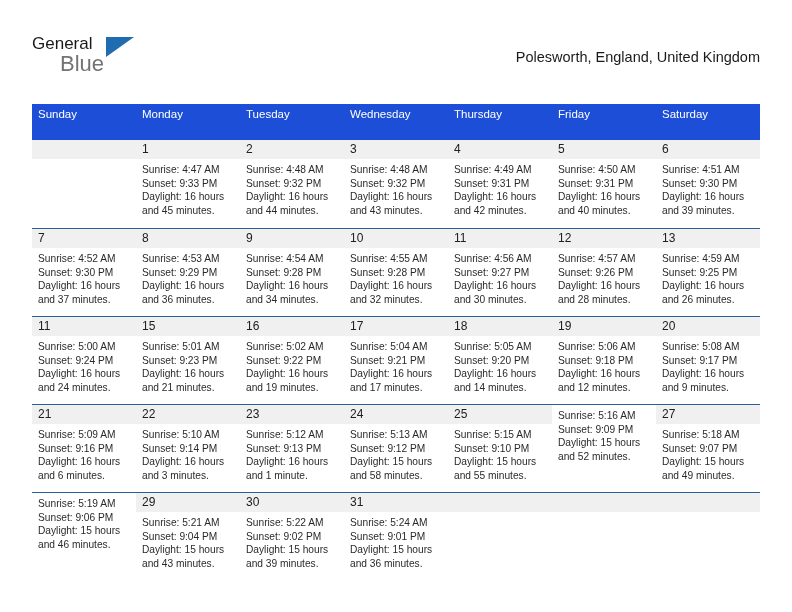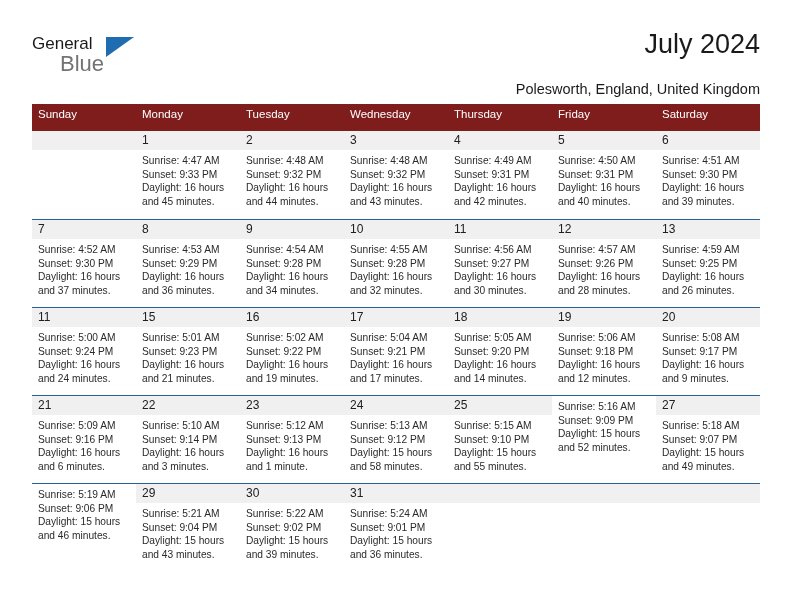--- a/index.html
+++ b/index.html
@@ -89,22 +89,22 @@
   
   .calendar {
     position: absolute;
     left: 32px;
     top: 104px;
     width: 728px;
   }
 
   .dow-row {
     display: flex;
-    background: #7f1d1d;
-    height: 27px;
+    background: #1d4ed8;
+    height: 36px;
   }
   .dow {
     flex: 1 1 0;
     color: #ffffff;
     font-size: 11.5px;
     line-height: 21px;
     padding-left: 6px;
     box-sizing: border-box;
     white-space: nowrap;
   }
@@ -157,21 +157,20 @@
 
   <div class="top">
 
     <div class="logo">
       <span class="logo-general">General</span>
       <span class="logo-tri"></span>
       <span class="logo-blue">Blue</span>
     </div>
 
     <div class="titles">
-      <div class="cal-title">July 2024</div>
       <div class="cal-sub">Polesworth, England, United Kingdom</div>
     </div>
 
   </div>
 
   <div class="calendar">
     <div class="dow-row">
         <div class="dow">Sunday</div>
         <div class="dow">Monday</div>
         <div class="dow">Tuesday</div>

